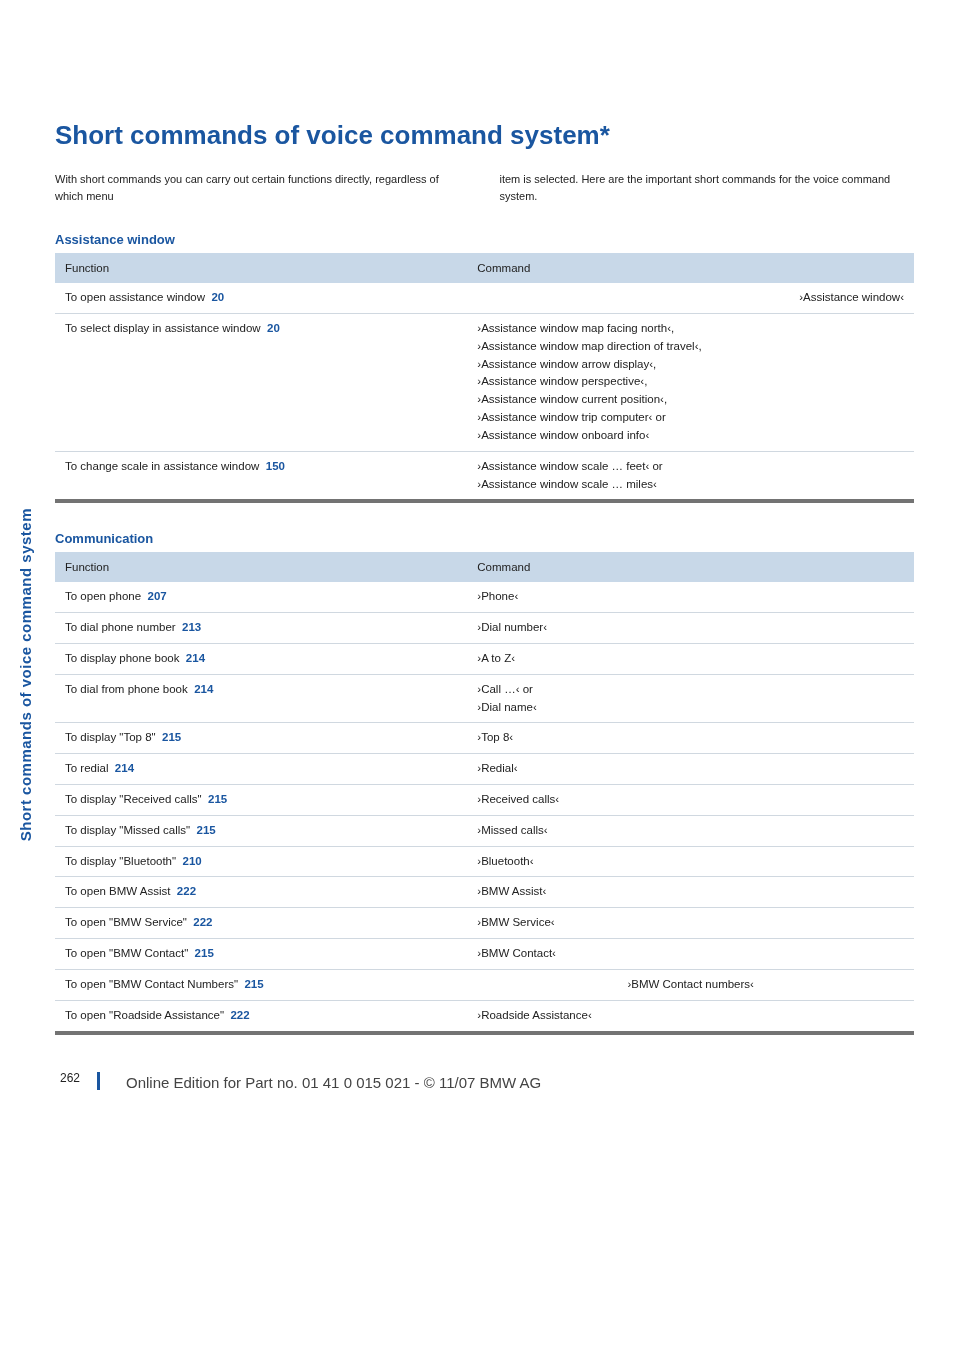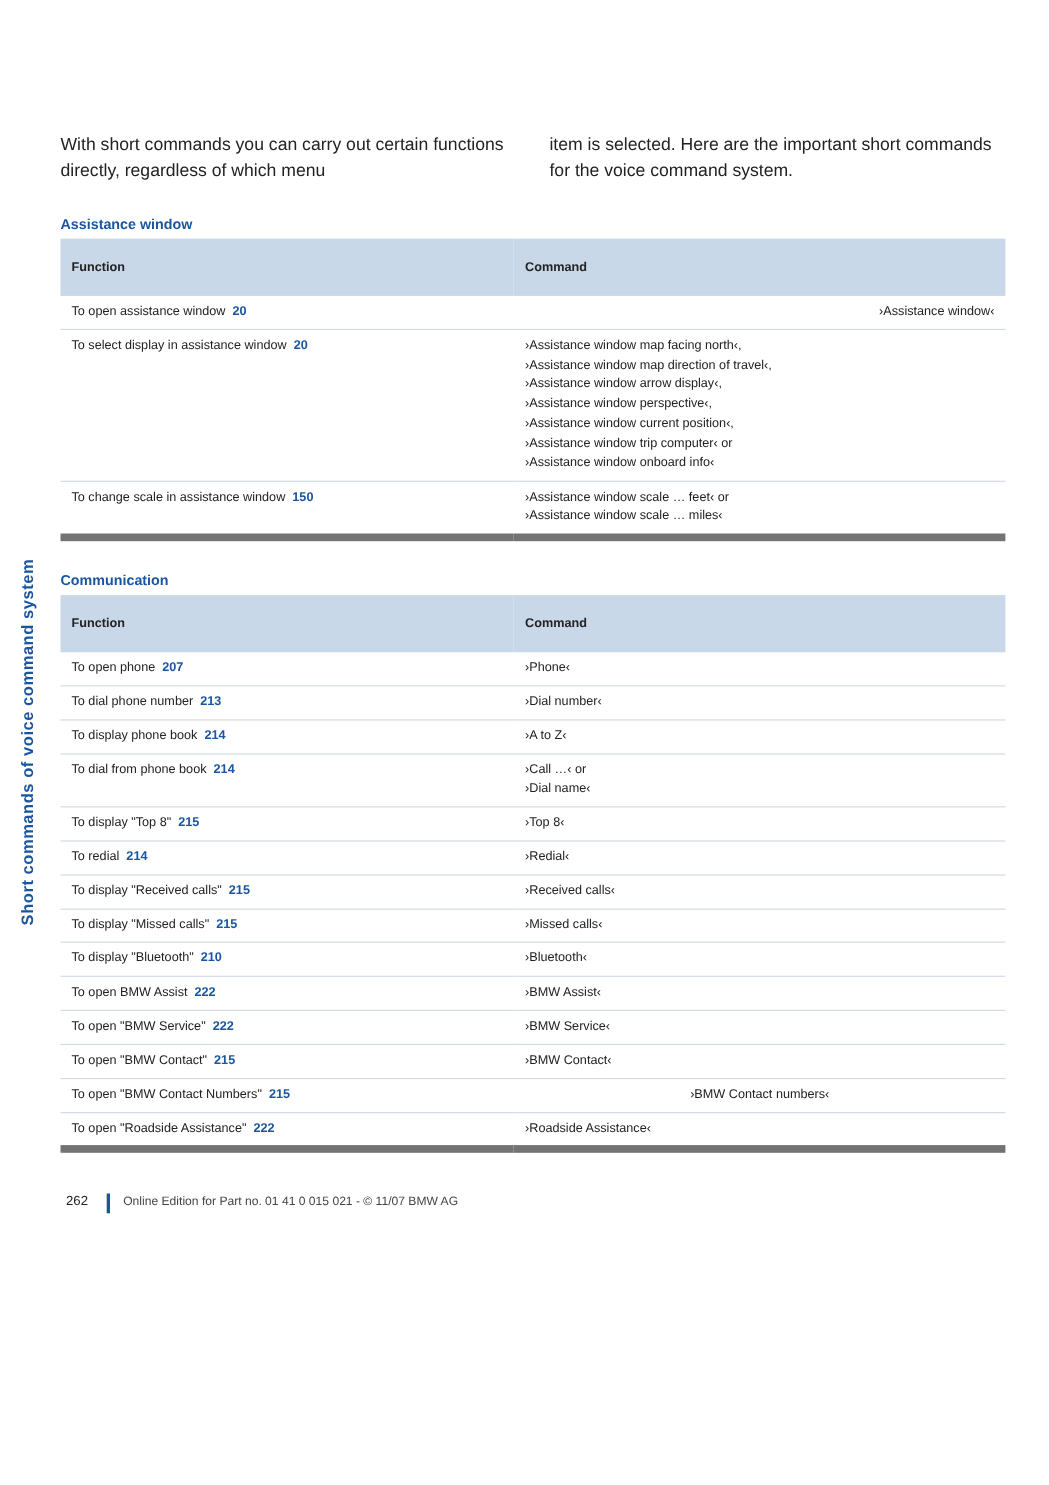--- a/index.html
+++ b/index.html
@@ -50,21 +50,21 @@
     }
 
     
     .intro {
       display: flex;
       gap: 30px;
       margin-bottom: 28px;
     }
     .intro-col {
       flex: 1;
-      font-size: 16px;
+      font-size: 11px;
       color: #222;
       line-height: 1.5;
     }
 
     
     .section-heading {
       font-size: 13px;
       font-weight: bold;
       color: #1a56a0;
       margin-bottom: 6px;
@@ -75,30 +75,30 @@
     .cmd-table {
       width: 100%;
       border-collapse: collapse;
       margin-bottom: 28px;
       font-size: 11.5px;
     }
     .cmd-table thead tr {
       background-color: #c8d8e8;
     }
     .cmd-table thead td {
-      padding: 20px 10px;
-      font-weight: bold;
+      padding: 9px 10px;
+      font-weight: normal;
       color: #222;
       border: none;
     }
     .cmd-table tbody tr {
       border-bottom: 1px solid #d0d8e0;
     }
     .cmd-table tbody tr:last-child {
-      border-bottom: 7px solid #737373;
+      border-bottom: 4px solid #737373;
     }
     .cmd-table tbody td {
       padding: 6px 10px;
       vertical-align: top;
       color: #222;
       line-height: 1.55;
     }
     .cmd-table tbody td:first-child {
       width: 48%;
       margin-top: 11px;
@@ -123,34 +123,36 @@
       min-width: 30px;
       text-align: center;
     }
     .footer-bar {
       width: 3px;
       height: 18px;
       background: #1a56a0;
       margin-top: 1px;
     }
     .footer-text {
-      font-size: 11px;
+      font-size: 15px;
       color: #444;
       line-height: 1.6;
+      margin-left: 14px;
     }
   </style>
 </head>
 <body>
 
 <div class="sidebar">
   <span class="sidebar-text">Short commands of voice command system</span>
 </div>
 
 <div class="main-content">
 
+  <div class="page-title">Short commands of voice command system*</div>
 
   <div class="intro">
     <div class="intro-col">With short commands you can carry out certain functions directly, regardless of which menu</div>
     <div class="intro-col">item is selected. Here are the important short commands for the voice command system.</div>
   </div>
 
   <div class="section-heading">Assistance window</div>
 
   <table class="cmd-table">
     <thead>

